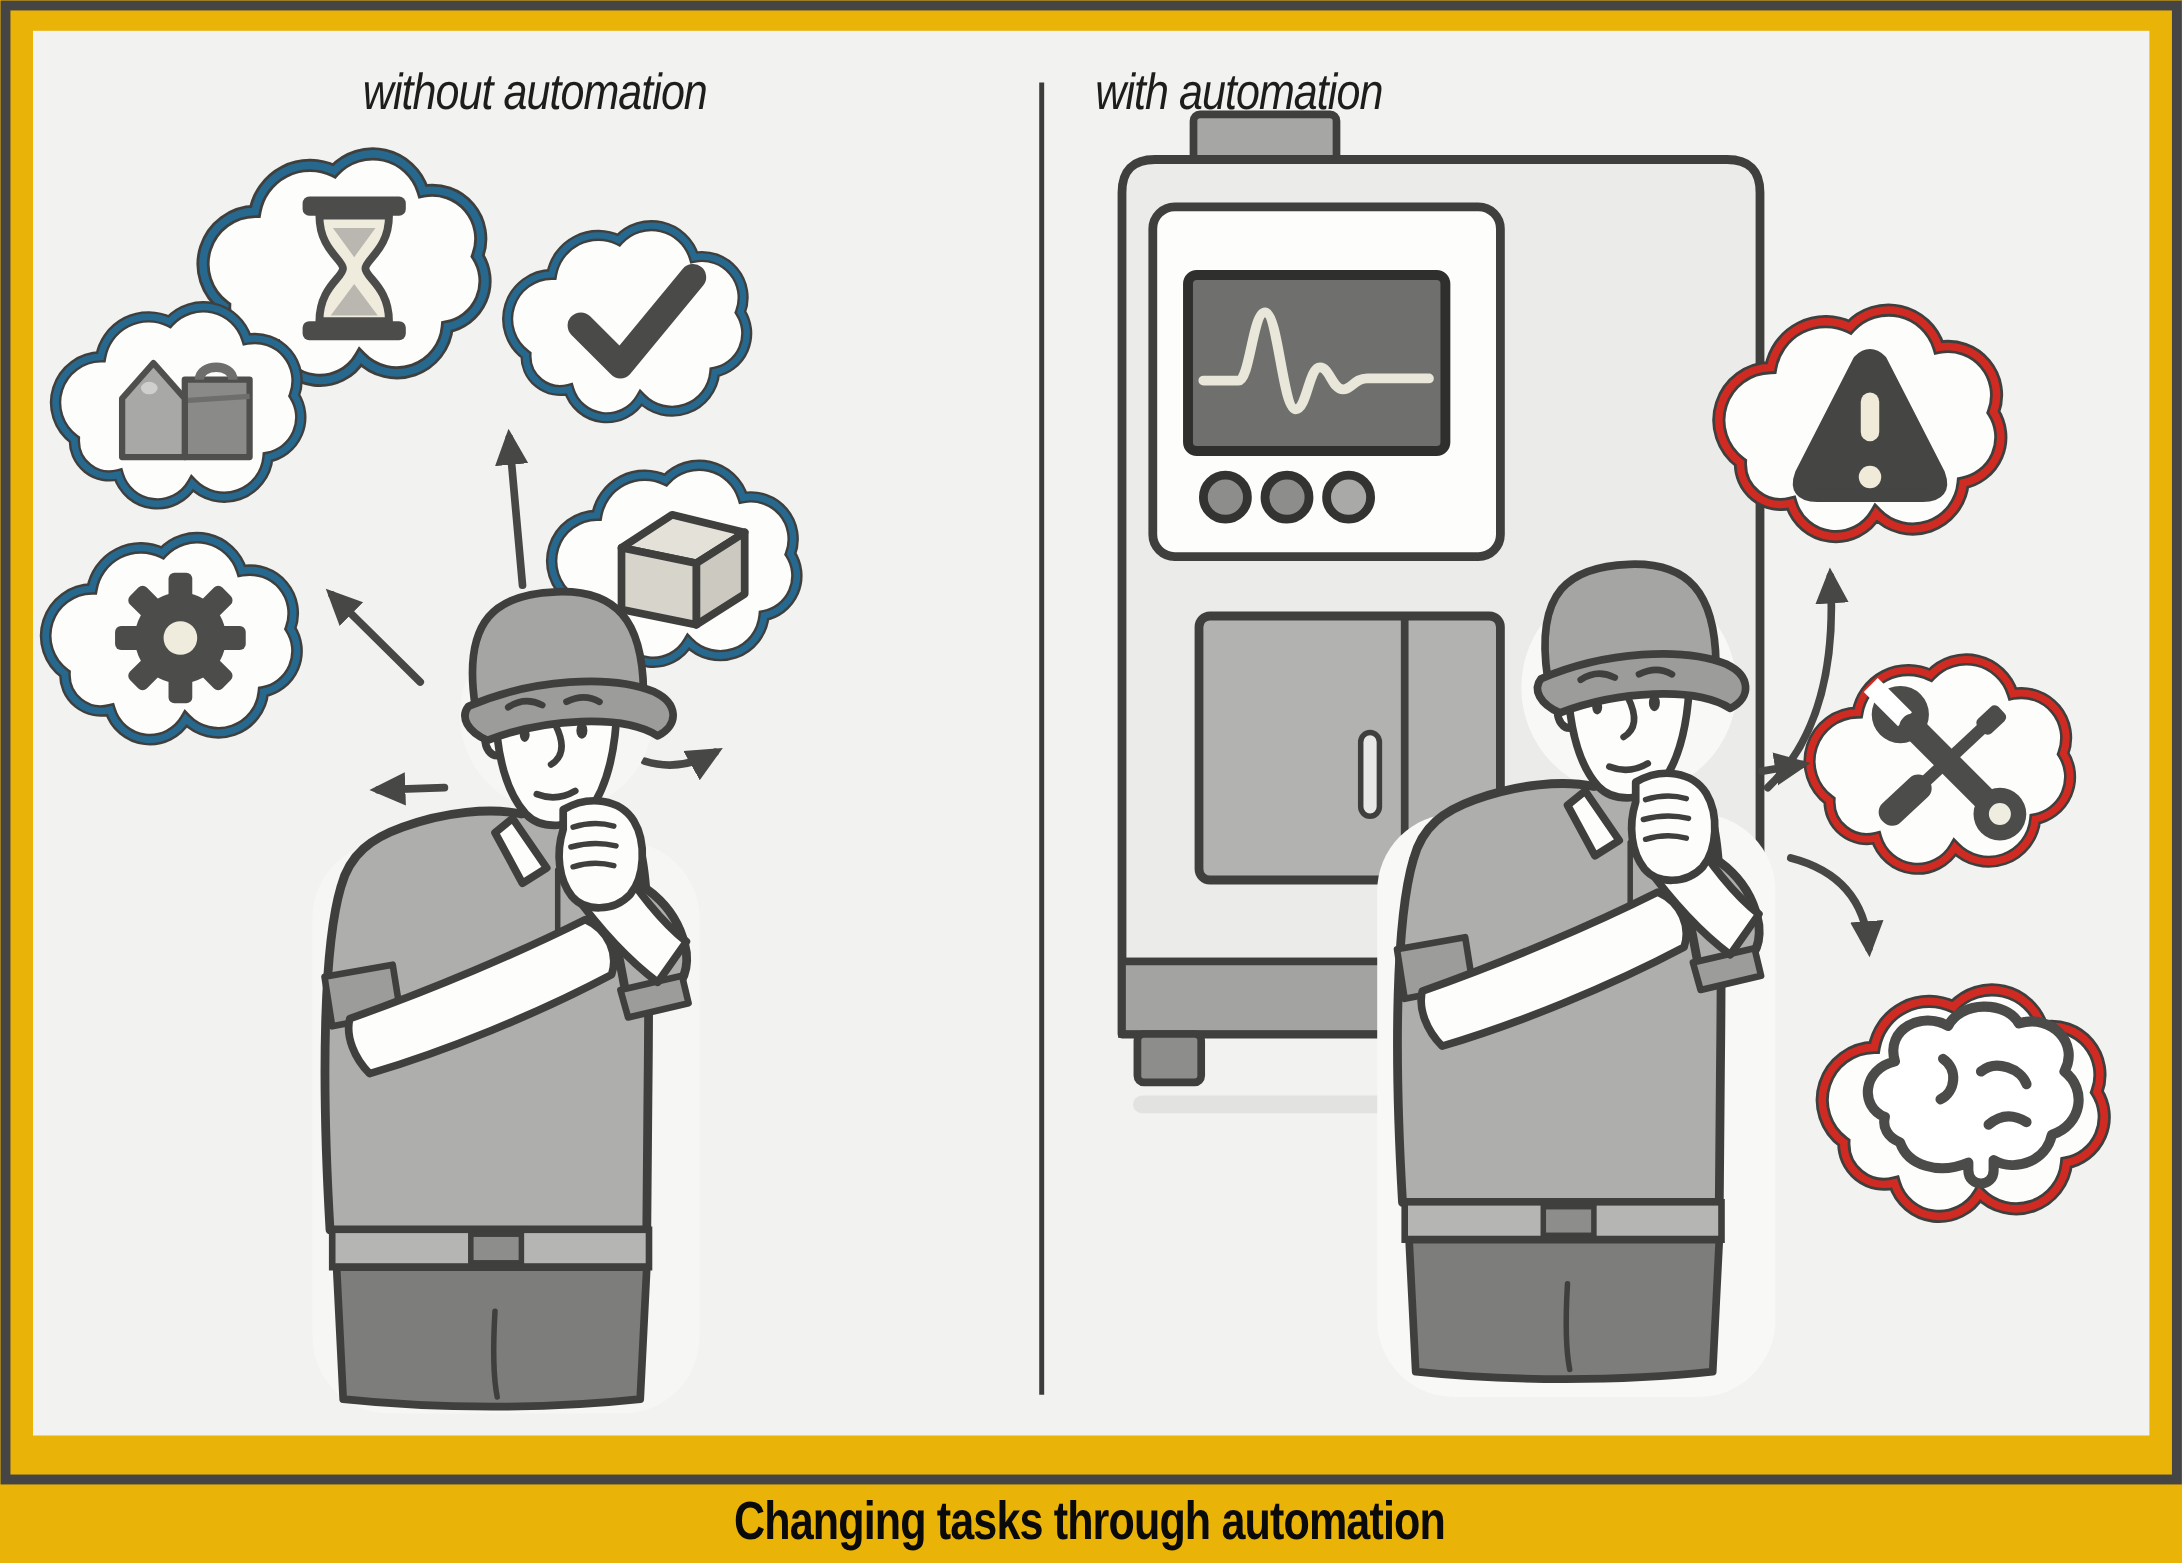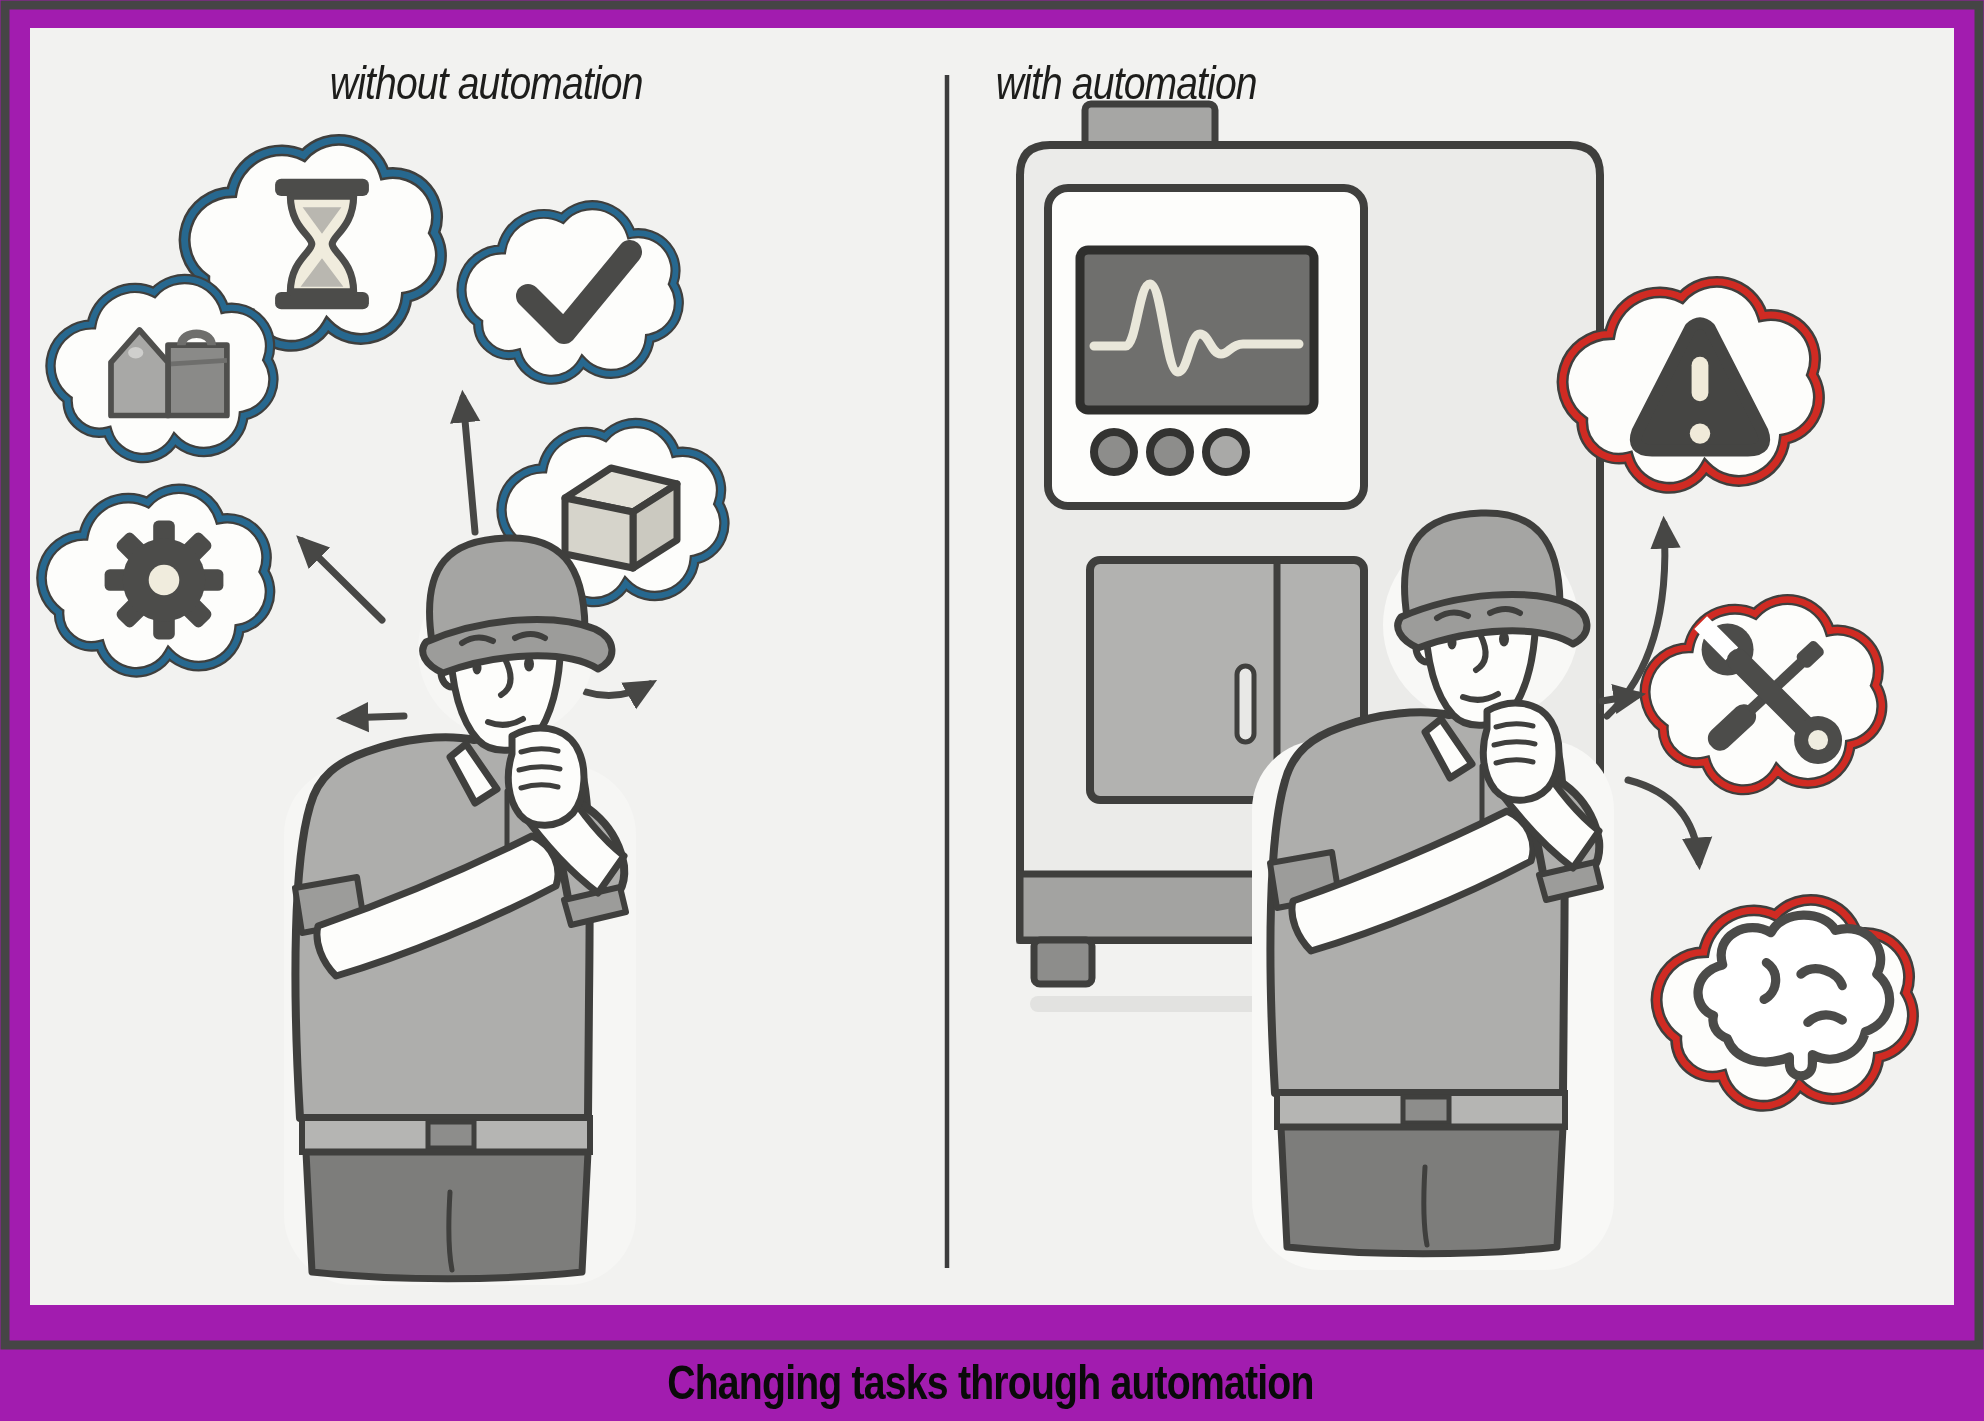--- a/index.html
+++ b/index.html
@@ -1,17 +1,17 @@
 <!DOCTYPE html>
 <html style="--c-frame: #454545; --c-panel_bg: #f2f2f0; --c-divider: #3c3c3c; --c-ink: #3f3f3d; --c-icon_gray: #4c4c4a; --c-cloud_blue: #27688f; --c-cloud_red: #d02b23; --c-white: #fdfdfb; --c-cream: #f0ecdd; --c-shirt_gray: #aeaeac; --c-cap_gray: #a5a5a3; --c-pants_gray: #7d7d7b; --c-belt_gray: #b5b5b3; --c-mid_gray: #9c9c9a; --c-machine_body: #ebebe9; --c-machine_screen: #6f6f6d; --c-machine_door: #b2b2b0; --c-machine_base: #a3a3a1; --c-wave: #e9e7da; --c-title_ink: #1d1d1b;"><head>
 <meta charset="utf-8">
 <style>
   html,body{margin:0;padding:0;background:#fff;}
   body{font-family:"Liberation Sans", sans-serif;}
-  .stage{position:relative;width:1984px;height:1421px;background:#a21caf;overflow:hidden;}
+  .stage{position:relative;width:1984px;height:1421px;background:#eab308;overflow:hidden;}
   svg{display:block;}
   
   .panel-bg{fill:var(--c-panel_bg,#f2f2f0);}
   .frame{fill:none;stroke:var(--c-frame,#454545);stroke-width:9;}
   .divider{stroke:var(--c-divider,#3c3c3c);stroke-width:4.5;}
   .title{font-style:italic;font-size:46px;letter-spacing:-1px;fill:var(--c-title_ink,#1d1d1b);text-anchor:middle;}
   .caption{font-weight:bold;font-size:49px;letter-spacing:-1px;fill:#0a0a0a;text-anchor:middle;}
   
   .cloud-rim{fill:var(--c-white,#fdfdfb);stroke:var(--c-ink,#3f3f3d);stroke-width:13;}
   .cloud-line{fill:none;stroke-width:7.5;}

